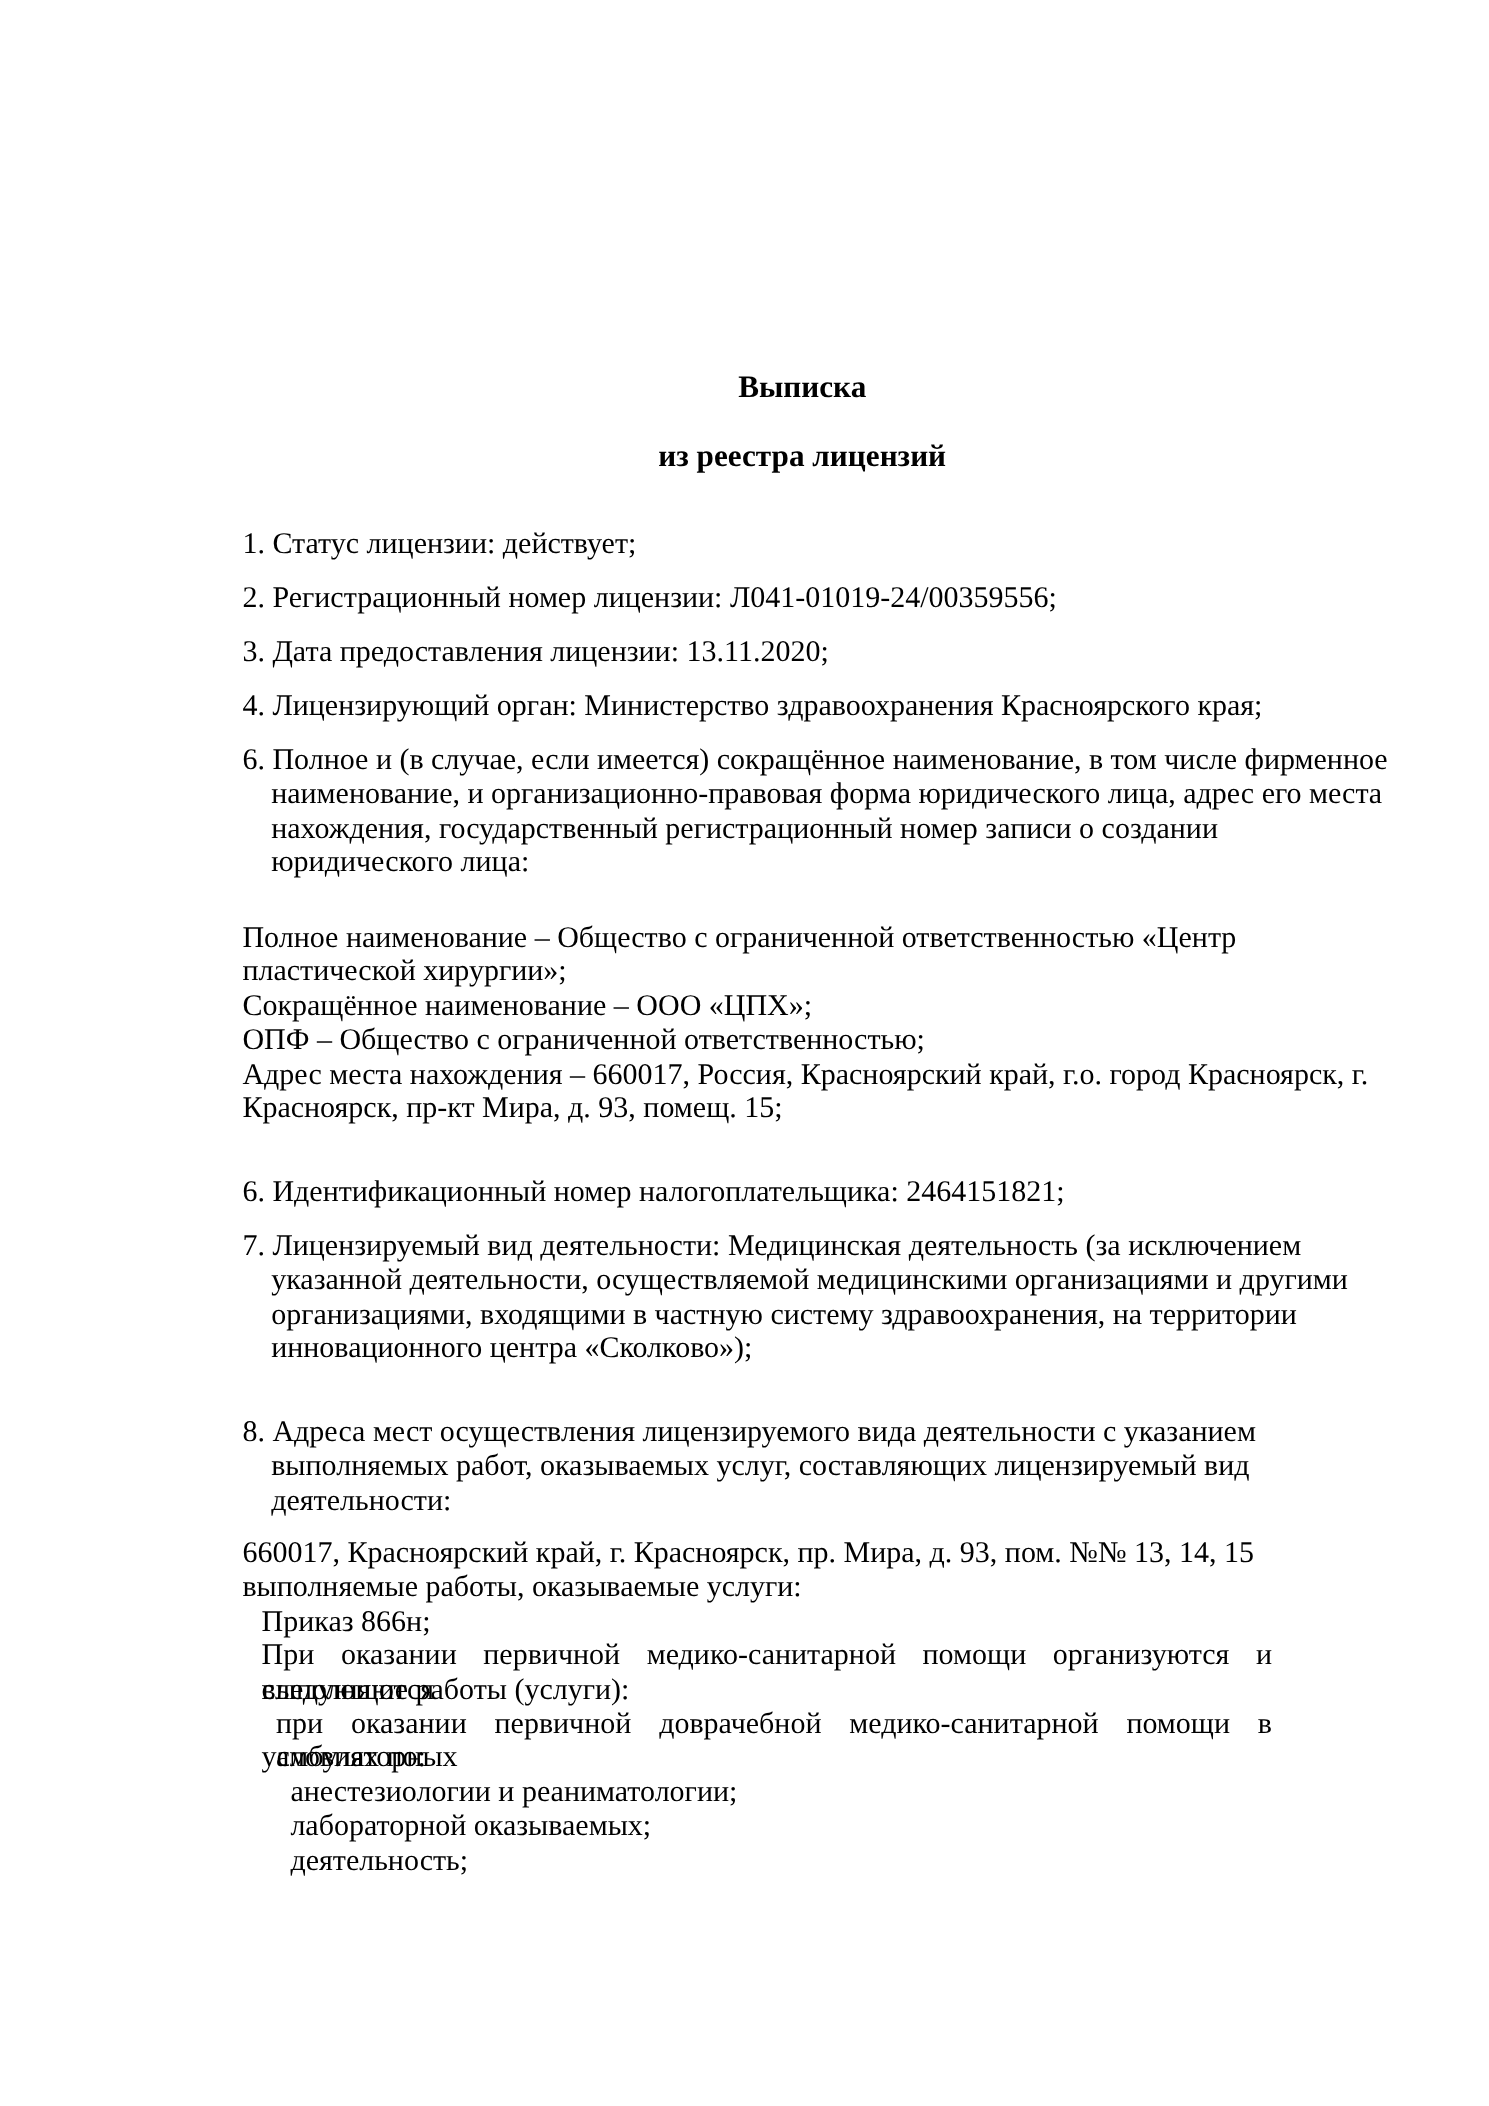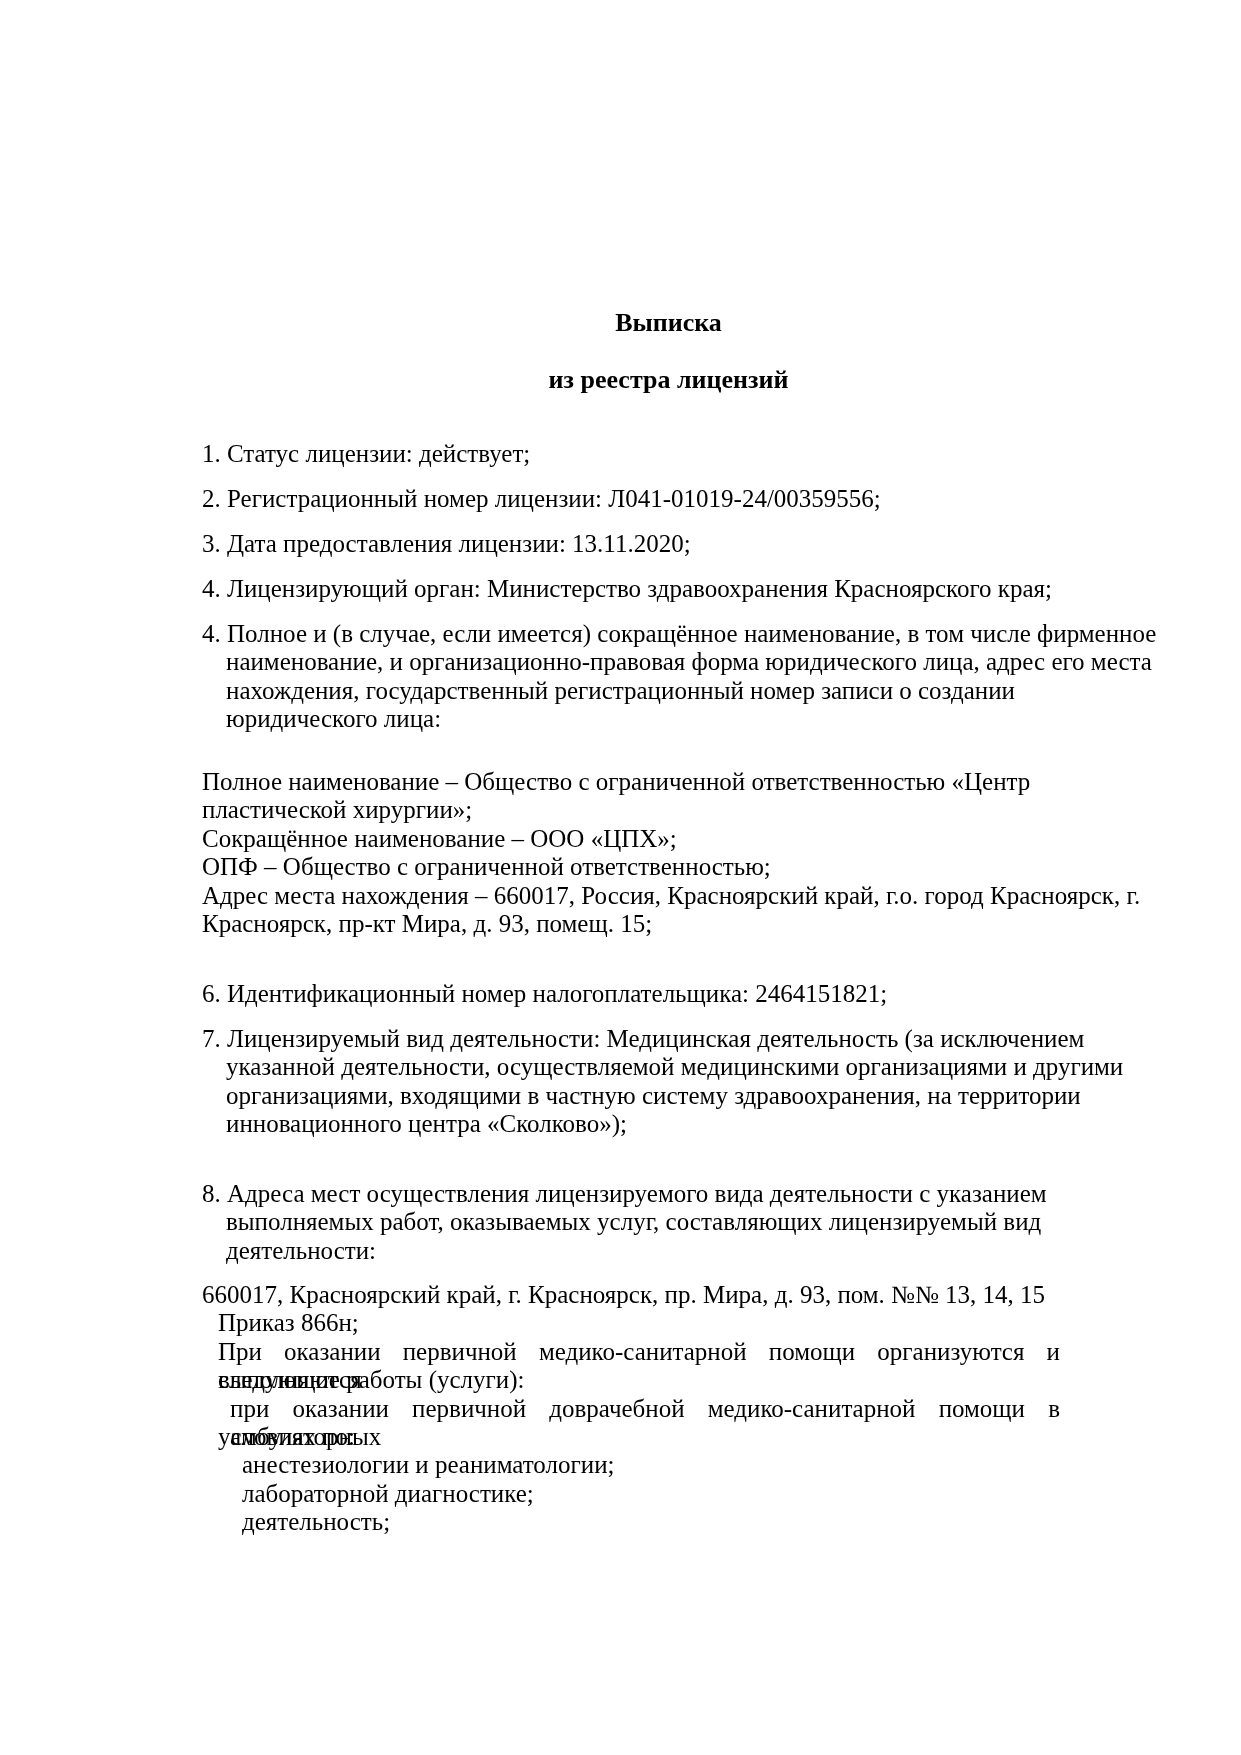--- a/index.html
+++ b/index.html
@@ -73,21 +73,21 @@
 
   <div class="block" style="top:530px">
     <div class="line">3. Дата предоставления лицензии: 13.11.2020;</div>
   </div>
 
   <div class="block" style="top:575px">
     <div class="line">4. Лицензирующий орган: Министерство здравоохранения Красноярского края;</div>
   </div>
 
   <div class="block" style="top:620px">
-    <div class="line">4. Полное и (в случае, если имеется) сокращённое наименование, в том числе фирменное</div>
+    <div class="line">6. Полное и (в случае, если имеется) сокращённое наименование, в том числе фирменное</div>
     <div class="line ind">наименование, и организационно-правовая форма юридического лица, адрес его места</div>
     <div class="line ind">нахождения, государственный регистрационный номер записи о создании</div>
     <div class="line ind">юридического лица:</div>
   </div>
 
   <div class="block" style="top:768px">
     <div class="line">Полное наименование – Общество с ограниченной ответственностью «Центр</div>
     <div class="line">пластической хирургии»;</div>
     <div class="line">Сокращённое наименование – ООО «ЦПХ»;</div>
     <div class="line">ОПФ – Общество с ограниченной ответственностью;</div>
@@ -107,23 +107,24 @@
   </div>
 
   <div class="block" style="top:1180px">
     <div class="line">8. Адреса мест осуществления лицензируемого вида деятельности с указанием</div>
     <div class="line ind">выполняемых работ, оказываемых услуг, составляющих лицензируемый вид</div>
     <div class="line ind">деятельности:</div>
   </div>
 
   <div class="block" style="top:1281px">
     <div class="line">660017, Красноярский край, г. Красноярск, пр. Мира, д. 93, пом. №№ 13, 14, 15</div>
+    <div class="line">выполняемые работы, оказываемые услуги:</div>
     <div class="line lv1">Приказ 866н;</div>
     <div class="line lv1 j">При оказании первичной медико-санитарной помощи организуются и выполняются</div>
     <div class="line lv1">следующие работы (услуги):</div>
     <div class="line lv2 j">при оказании первичной доврачебной медико-санитарной помощи в амбулаторных</div>
     <div class="line lv1">условиях по:</div>
     <div class="line lv3">анестезиологии и реаниматологии;</div>
-    <div class="line lv3">лабораторной диагностике;</div>
+    <div class="line lv3">лабораторной оказываемых;</div>
     <div class="line lv3">деятельность;</div>
   </div>
 
 </div>
 
 </body></html>

